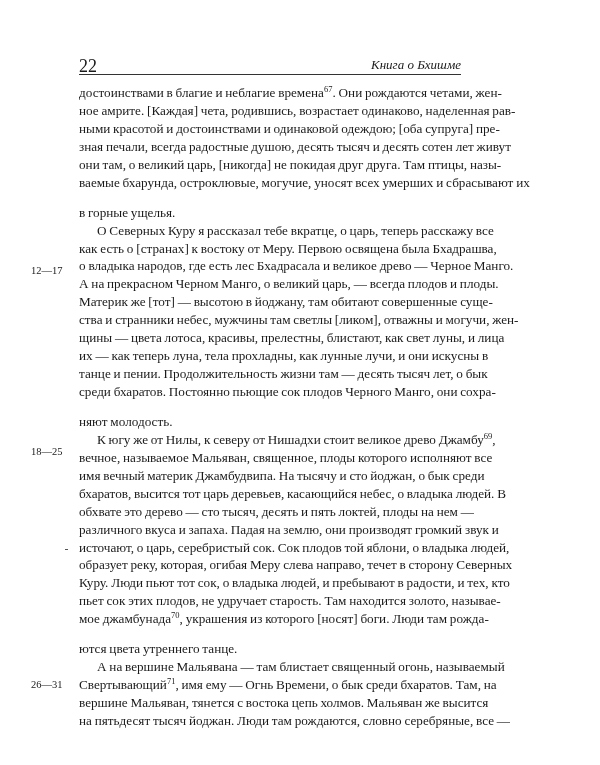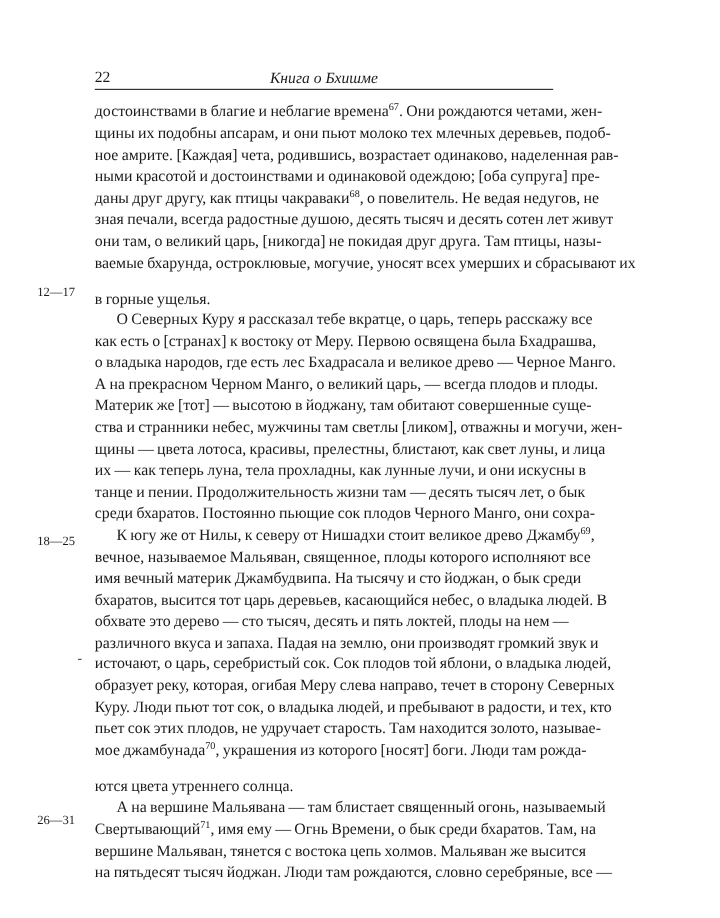--- a/index.html
+++ b/index.html
@@ -1,20 +1,20 @@
 <!DOCTYPE html>
 <html><head>
 <meta charset="utf-8">
 <style>
   html, body { margin: 0; padding: 0; background: #ffffff; }
   body { width: 600px; height: 765px; position: relative; overflow: hidden;
          font-family: "Liberation Serif", "DejaVu Serif", serif; color: #1a1a1a; }
   .header { position: absolute; left: 79px; top: 56px; width: 382px; height: 20px; }
-  .page-num { position: absolute; left: 0; top: 0; font-size: 13px; }
-  .running-title { position: absolute; left: 0; right: 0; top: 1px; text-align: center;
+  .page-num { position: absolute; left: 0; top: 0; font-size: 18px; }
+  .running-title { position: absolute; left: 0; right: 0; top: 1px; text-align: right;
                    font-style: italic; font-size: 13px; }
   .rule { position: absolute; left: 79px; top: 74px; width: 382px; height: 0;
           border-top: 1.2px solid #333; }
   .body { position: absolute; left: 79px; top: 84px; width: 382px; }
   .line { font-size: 13.2px; line-height: 17.95px; height: 17.95px; white-space: nowrap;
           text-align: justify; text-align-last: justify; word-spacing: -0.5px; }
   .line.last { text-align-last: left; margin-top: 12px; }
   .line.indent { padding-left: 18px; }
   sup { font-size: 8.5px; vertical-align: 5px; line-height: 0; }
   .margin { position: absolute; left: 31px; font-size: 10.5px; }
@@ -26,58 +26,57 @@
 <div class="header">
   <span class="page-num">22</span>
   <span class="running-title">Книга о Бхишме</span>
 </div>
 <div class="rule"></div>
 <div class="mark"></div>
 
 <div class="body" id="body">
     <div>
       <div class="line">достоинствами в благие и неблагие времена<sup>67</sup>. Они рождаются четами, жен-</div>
-      <div class="line">щины их подобны апсарам, и они пьют молоко тех млечных деревьев, подоб-</div>
       <div class="line">ное амрите. [Каждая] чета, родившись, возрастает одинаково, наделенная рав-</div>
       <div class="line">ными красотой и достоинствами и одинаковой одеждою; [оба супруга] пре-</div>
-      <div class="line">даны друг другу, как птицы чакраваки<sup>68</sup>, о повелитель. Не ведая недугов, не</div>
       <div class="line">зная печали, всегда радостные душою, десять тысяч и десять сотен лет живут</div>
       <div class="line">они там, о великий царь, [никогда] не покидая друг друга. Там птицы, назы-</div>
       <div class="line">ваемые бхарунда, остроклювые, могучие, уносят всех умерших и сбрасывают их</div>
       <div class="line last">в горные ущелья.</div>
     </div>
     <div>
       <div class="line indent">О Северных Куру я рассказал тебе вкратце, о царь, теперь расскажу все</div>
       <div class="line">как есть о [странах] к востоку от Меру. Первою освящена была Бхадрашва,</div>
       <div class="line">о владыка народов, где есть лес Бхадрасала и великое древо — Черное Манго.</div>
       <div class="line">А на прекрасном Черном Манго, о великий царь, — всегда плодов и плоды.</div>
       <div class="line">Материк же [тот] — высотою в йоджану, там обитают совершенные суще-</div>
       <div class="line">ства и странники небес, мужчины там светлы [ликом], отважны и могучи, жен-</div>
       <div class="line">щины — цвета лотоса, красивы, прелестны, блистают, как свет луны, и лица</div>
       <div class="line">их — как теперь луна, тела прохладны, как лунные лучи, и они искусны в</div>
       <div class="line">танце и пении. Продолжительность жизни там — десять тысяч лет, о бык</div>
       <div class="line">среди бхаратов. Постоянно пьющие сок плодов Черного Манго, они сохра-</div>
+      <div class="line last">няют молодость.</div>
     </div>
     <div>
       <div class="line indent">К югу же от Нилы, к северу от Нишадхи стоит великое древо Джамбу<sup>69</sup>,</div>
       <div class="line">вечное, называемое Мальяван, священное, плоды которого исполняют все</div>
       <div class="line">имя вечный материк Джамбудвипа. На тысячу и сто йоджан, о бык среди</div>
       <div class="line">бхаратов, высится тот царь деревьев, касающийся небес, о владыка людей. В</div>
       <div class="line">обхвате это дерево — сто тысяч, десять и пять локтей, плоды на нем —</div>
       <div class="line">различного вкуса и запаха. Падая на землю, они производят громкий звук и</div>
       <div class="line">источают, о царь, серебристый сок. Сок плодов той яблони, о владыка людей,</div>
       <div class="line">образует реку, которая, огибая Меру слева направо, течет в сторону Северных</div>
       <div class="line">Куру. Люди пьют тот сок, о владыка людей, и пребывают в радости, и тех, кто</div>
       <div class="line">пьет сок этих плодов, не удручает старость. Там находится золото, называе-</div>
       <div class="line">мое джамбунада<sup>70</sup>, украшения из которого [носят] боги. Люди там рожда-</div>
-      <div class="line last">ются цвета утреннего солнца.</div>
+      <div class="line last">ются цвета утреннего танце.</div>
     </div>
     <div>
       <div class="line indent">А на вершине Мальявана — там блистает священный огонь, называемый</div>
       <div class="line">Свертывающий<sup>71</sup>, имя ему — Огнь Времени, о бык среди бхаратов. Там, на</div>
       <div class="line">вершине Мальяван, тянется с востока цепь холмов. Мальяван же высится</div>
       <div class="line">на пятьдесят тысяч йоджан. Люди там рождаются, словно серебряные, все —</div>
     </div>
   </div>
 
-<div class="margin" style="top: 239px;">12—17</div>
+<div class="margin" style="top: 265px;">12—17</div>
 <div class="margin" style="top: 446px;">18—25</div>
 <div class="margin" style="top: 679.35px;">26—31</div>
 
 </body></html>

